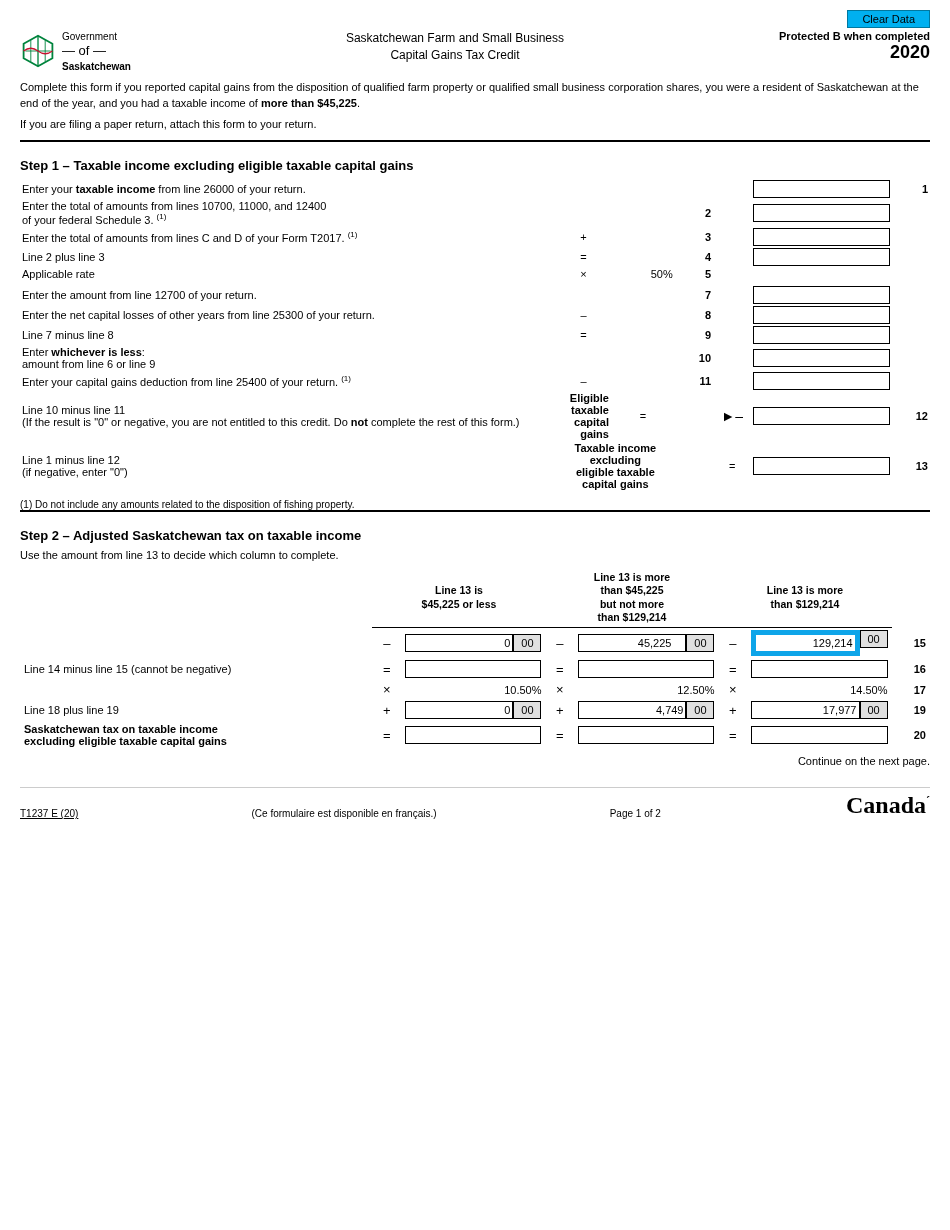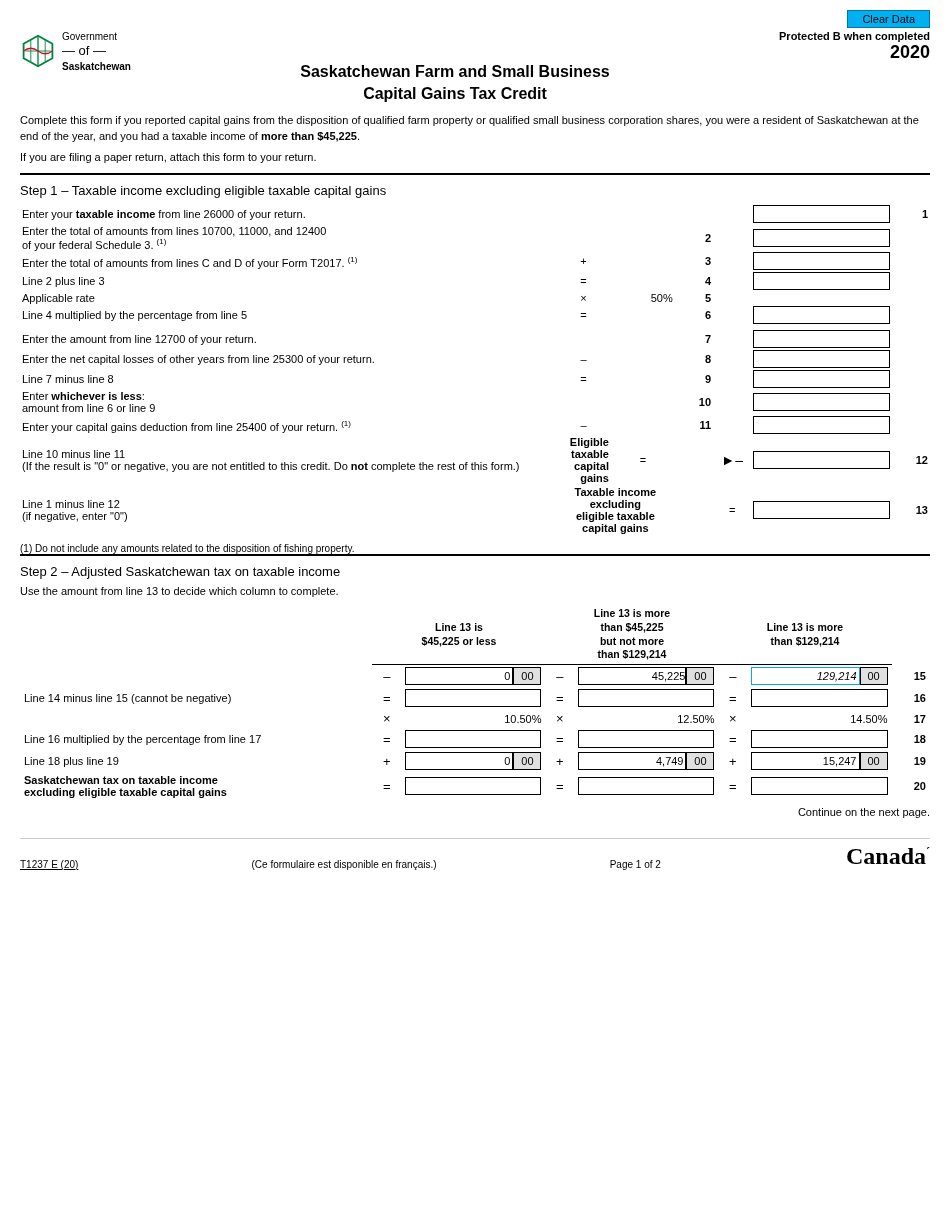--- a/index.html
+++ b/index.html
@@ -48,24 +48,23 @@
       line-height: 1.3;
     }
     .logo-text .gov { font-size: 10px; }
     .logo-text .dash { font-size: 13px; }
     .logo-text .sask { font-size: 10px; font-weight: bold; }
     .title-area {
       flex: 1;
       text-align: center;
     }
     .title-area h1 {
-      font-size: 16px;
-      font-weight: bold;
+      font-size: 12px;
+      font-weight: normal;
       line-height: 1.4;
-      margin-top: 31px;
     }
     .protected-area {
       text-align: right;
       width: 160px;
       flex-shrink: 0;
     }
     .protected-label {
       font-size: 11px;
     }
     .protected-label strong { font-weight: bold; }
@@ -78,23 +77,23 @@
       margin-bottom: 6px;
       line-height: 1.5;
     }
     .intro-text strong { font-weight: bold; }
     .attach-text {
       font-size: 11px;
       margin-bottom: 10px;
     }
     .section-title {
       font-size: 13px;
-      font-weight: normal;
+      font-weight: bold;
       border-top: 2px solid #000;
-      padding-top: 8px;
+      padding-top: 16px;
       margin-bottom: 6px;
     }
     .form-table {
       width: 100%;
       border-collapse: collapse;
       margin-bottom: 8px;
     }
     .form-table td {
       vertical-align: middle;
       padding: 1px 2px;
@@ -312,29 +311,20 @@
   <tr>
     <td class="label-cell">Applicable rate</td>
     <td class="operator">×</td>
     <td class="rate-cell">50%</td>
     <td class="line-num"><strong>5</strong></td>
     <td></td>
     <td></td>
     <td></td>
   </tr>
 
-  <tr>
-    <td class="label-cell">Line 4 multiplied by the percentage from line 5</td>
-    <td class="operator">=</td>
-    <td class="rate-cell"></td>
-    <td class="line-num"><strong>6</strong></td>
-    <td></td>
-    <td><input type="text" class="input-cell" style="width: 100%; height: 18px; border: 1px solid rgb(0, 0, 0); text-align: right;"></td>
-    <td></td>
-  </tr>
 
   <tr style="height:4px;">
         <td colspan="7"></td>
       </tr>
 
   <tr>
     <td class="label-cell">Enter the amount from line 12700 of your return.</td>
     <td class="operator"></td>
     <td class="rate-cell"></td>
     <td class="line-num"><strong>7</strong></td>
@@ -456,28 +446,28 @@
       <td class="op">–</td>
       <td>
         <div class="split-input">
           <div class="split-left" style="border:1px solid #000;height:18px;display:flex;align-items:center;justify-content:flex-end;padding-right:2px;">0</div>
           <div class="split-right" style="border:1px solid #000;border-left:1px solid #000;height:18px;width:28px;display:flex;align-items:center;justify-content:center;background:#e0e0e0;font-size:11px;">00</div>
         </div>
       </td>
       <td class="op">–</td>
       <td>
         <div class="split-input">
-          <div class="split-left" style="border:1px solid #000;height:18px;display:flex;align-items:center;justify-content:flex-end;padding-right:0;">45,225</div>
+          <div class="split-left" style="border:1px solid #000;height:18px;display:flex;align-items:center;justify-content:flex-end;padding-right:14px;">45,225</div>
           <div class="split-right" style="border:1px solid #000;border-left:1px solid #000;height:18px;width:28px;display:flex;align-items:center;justify-content:center;background:#e0e0e0;font-size:11px;">00</div>
         </div>
       </td>
       <td class="op">–</td>
       <td>
         <div class="split-input">
-          <div class="split-left" style="border:1px solid #0ea5e9;height:18px;display:flex;align-items:center;justify-content:flex-end;padding-right:2px;font-style:italic;">129,214</div>
+          <div class="split-left" style="border:5px solid #0ea5e9;height:26px;display:flex;align-items:center;justify-content:flex-end;padding-right:2px;">129,214</div>
           <div class="split-right" style="border:1px solid #000;border-left:1px solid #000;height:18px;width:28px;display:flex;align-items:center;justify-content:center;background:#e0e0e0;font-size:11px;">00</div>
         </div>
       </td>
       <td class="lnum">15</td>
     </tr>
 
     <tr>
       <td>Line 14 minus line 15 (cannot be negative)</td>
       <td class="op">=</td>
       <td><input type="text" style="width: 100%; height: 18px; border: 1px solid rgb(0, 0, 0); text-align: right;"></td>
@@ -492,51 +482,41 @@
       <td></td>
       <td class="op">×</td>
       <td style="text-align:right;padding-right:4px;font-size:11px;vertical-align:middle;">10.50%</td>
       <td class="op">×</td>
       <td style="text-align:right;padding-right:4px;font-size:11px;vertical-align:middle;">12.50%</td>
       <td class="op">×</td>
       <td style="text-align:right;padding-right:4px;font-size:11px;vertical-align:middle;">14.50%</td>
       <td class="lnum">17</td>
     </tr>
 
-    <tr>
-      <td>Line 16 multiplied by the percentage from line 17</td>
-      <td class="op">=</td>
-      <td><input type="text" style="width: 100%; height: 18px; border: 1px solid rgb(0, 0, 0); text-align: right;"></td>
-      <td class="op">=</td>
-      <td><input type="text" style="width: 100%; height: 18px; border: 1px solid rgb(0, 0, 0); text-align: right;"></td>
-      <td class="op">=</td>
-      <td><input type="text" style="width: 100%; height: 18px; border: 1px solid rgb(0, 0, 0); text-align: right;"></td>
-      <td class="lnum">18</td>
-    </tr>
 
     <tr>
       <td>Line 18 plus line 19</td>
       <td class="op">+</td>
       <td>
         <div class="split-input">
           <div class="split-left" style="border:1px solid #000;height:18px;display:flex;align-items:center;justify-content:flex-end;padding-right:2px;">0</div>
           <div class="split-right" style="border:1px solid #000;border-left:1px solid #000;height:18px;width:28px;display:flex;align-items:center;justify-content:center;background:#e0e0e0;font-size:11px;">00</div>
         </div>
       </td>
       <td class="op">+</td>
       <td>
         <div class="split-input">
           <div class="split-left" style="border:1px solid #000;height:18px;display:flex;align-items:center;justify-content:flex-end;padding-right:2px;">4,749</div>
           <div class="split-right" style="border:1px solid #000;border-left:1px solid #000;height:18px;width:28px;display:flex;align-items:center;justify-content:center;background:#e0e0e0;font-size:11px;">00</div>
         </div>
       </td>
       <td class="op">+</td>
       <td>
         <div class="split-input">
-          <div class="split-left" style="border:1px solid #000;height:18px;display:flex;align-items:center;justify-content:flex-end;padding-right:2px;">15,247</div>
+          <div class="split-left" style="border:1px solid #000;height:18px;display:flex;align-items:center;justify-content:flex-end;padding-right:2px;">17,977</div>
           <div class="split-right" style="border:1px solid #000;border-left:1px solid #000;height:18px;width:28px;display:flex;align-items:center;justify-content:center;background:#e0e0e0;font-size:11px;">00</div>
         </div>
       </td>
       <td class="lnum">19</td>
     </tr>
 
     <tr>
       <td><strong>Saskatchewan tax on taxable income<br>excluding eligible taxable capital gains</strong></td>
       <td class="op">=</td>
       <td><input type="text" style="width: 100%; height: 18px; border: 1px solid rgb(0, 0, 0); text-align: right;"></td>

